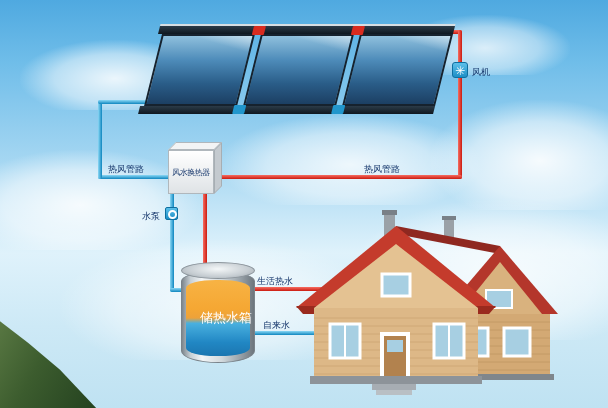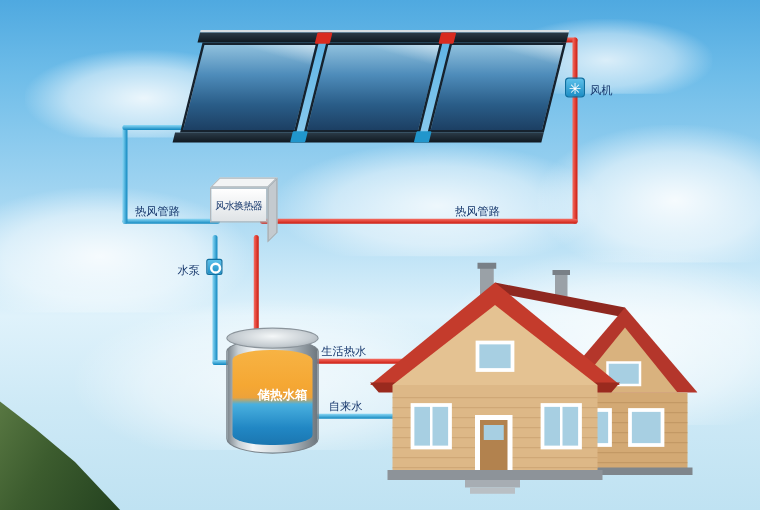--- a/index.html
+++ b/index.html
@@ -31,21 +31,21 @@
          background:linear-gradient(195deg,rgba(255,255,255,.5) 0%,rgba(255,255,255,0) 18%),
                     linear-gradient(180deg,#8fc0dd 0%,#4e8cba 35%,#2a5d88 70%,#1c3f63 100%);}
   .tick{position:absolute;width:12px;height:9px;border-radius:1px;}
   .tick.hot{top:0;background:#d92b1f;}
   .tick.cold{top:79px;background:#2196cc;}
   
   .fan{position:absolute;left:452px;top:62px;width:16px;height:16px;z-index:3;border-radius:3px;
        background:linear-gradient(180deg,#5cc0ea,#1d8fc6);border:1px solid #0e6fa0;
        color:#fff;font-size:12px;line-height:16px;text-align:center;box-sizing:border-box;}
   
-  .hx-front{position:absolute;left:168px;top:150px;width:46px;height:28px;z-index:3;box-sizing:border-box;
+  .hx-front{position:absolute;left:168px;top:150px;width:46px;height:44px;z-index:3;box-sizing:border-box;
        background:linear-gradient(180deg,#ffffff,#dfe3e6);border:1px solid #b0b7bc;
        display:flex;align-items:center;justify-content:center;}
   .hx-top{position:absolute;left:168px;top:142px;width:46px;height:8px;z-index:3;
        background:#f2f4f5;border:1px solid #b0b7bc;box-sizing:border-box;
        transform:skewX(-45deg);transform-origin:bottom left;}
   .hx-side{position:absolute;left:214px;top:150px;width:8px;height:44px;z-index:3;
        background:#c4cacf;border:1px solid #a7aeb3;box-sizing:border-box;
        transform:skewY(-45deg);transform-origin:left top;}
   .hx-label{font-size:8px;color:#15366b;white-space:nowrap;letter-spacing:-0.5px;}
   
@@ -57,21 +57,21 @@
        border:1px solid #7a838a;
        border-radius:37px 37px 37px 37px / 10px 10px 12px 12px;
        background:linear-gradient(90deg,#7d868d 0%,#c8d0d5 12%,#f2f5f7 28%,#d2d9dd 55%,#9aa4ab 80%,#6d767d 100%);}
   .tank-water{position:absolute;left:186px;top:280px;width:64px;height:76px;z-index:4;
        border-radius:30px/8px;
        background:linear-gradient(180deg,#f7b344 0%,#f5a733 38%,#eda23a 50%,#49b0df 57%,#2187c4 82%,#1b76b0 100%);}
   .tank-lid{position:absolute;left:181px;top:262px;width:74px;height:17px;z-index:4;border-radius:50%;
        border:1px solid #8b949b;box-sizing:border-box;
        background:radial-gradient(ellipse at 50% 40%, #f4f7f8 0%, #c6cdd2 60%, #98a1a8 100%);}
   .tank-label{position:absolute;left:181px;top:309px;width:90px;z-index:5;text-align:center;
-       color:#fff;font-size:10px;font-weight:bold;}
+       color:#fff;font-size:13px;font-weight:normal;}
   
   .lbl{position:absolute;z-index:6;font-size:9px;color:#15366b;white-space:nowrap;}
   
   .house{position:absolute;left:296px;top:210px;width:262px;height:186px;z-index:3;}
 </style>
 </head>
 <body>
 
 <div id="stage">
 

